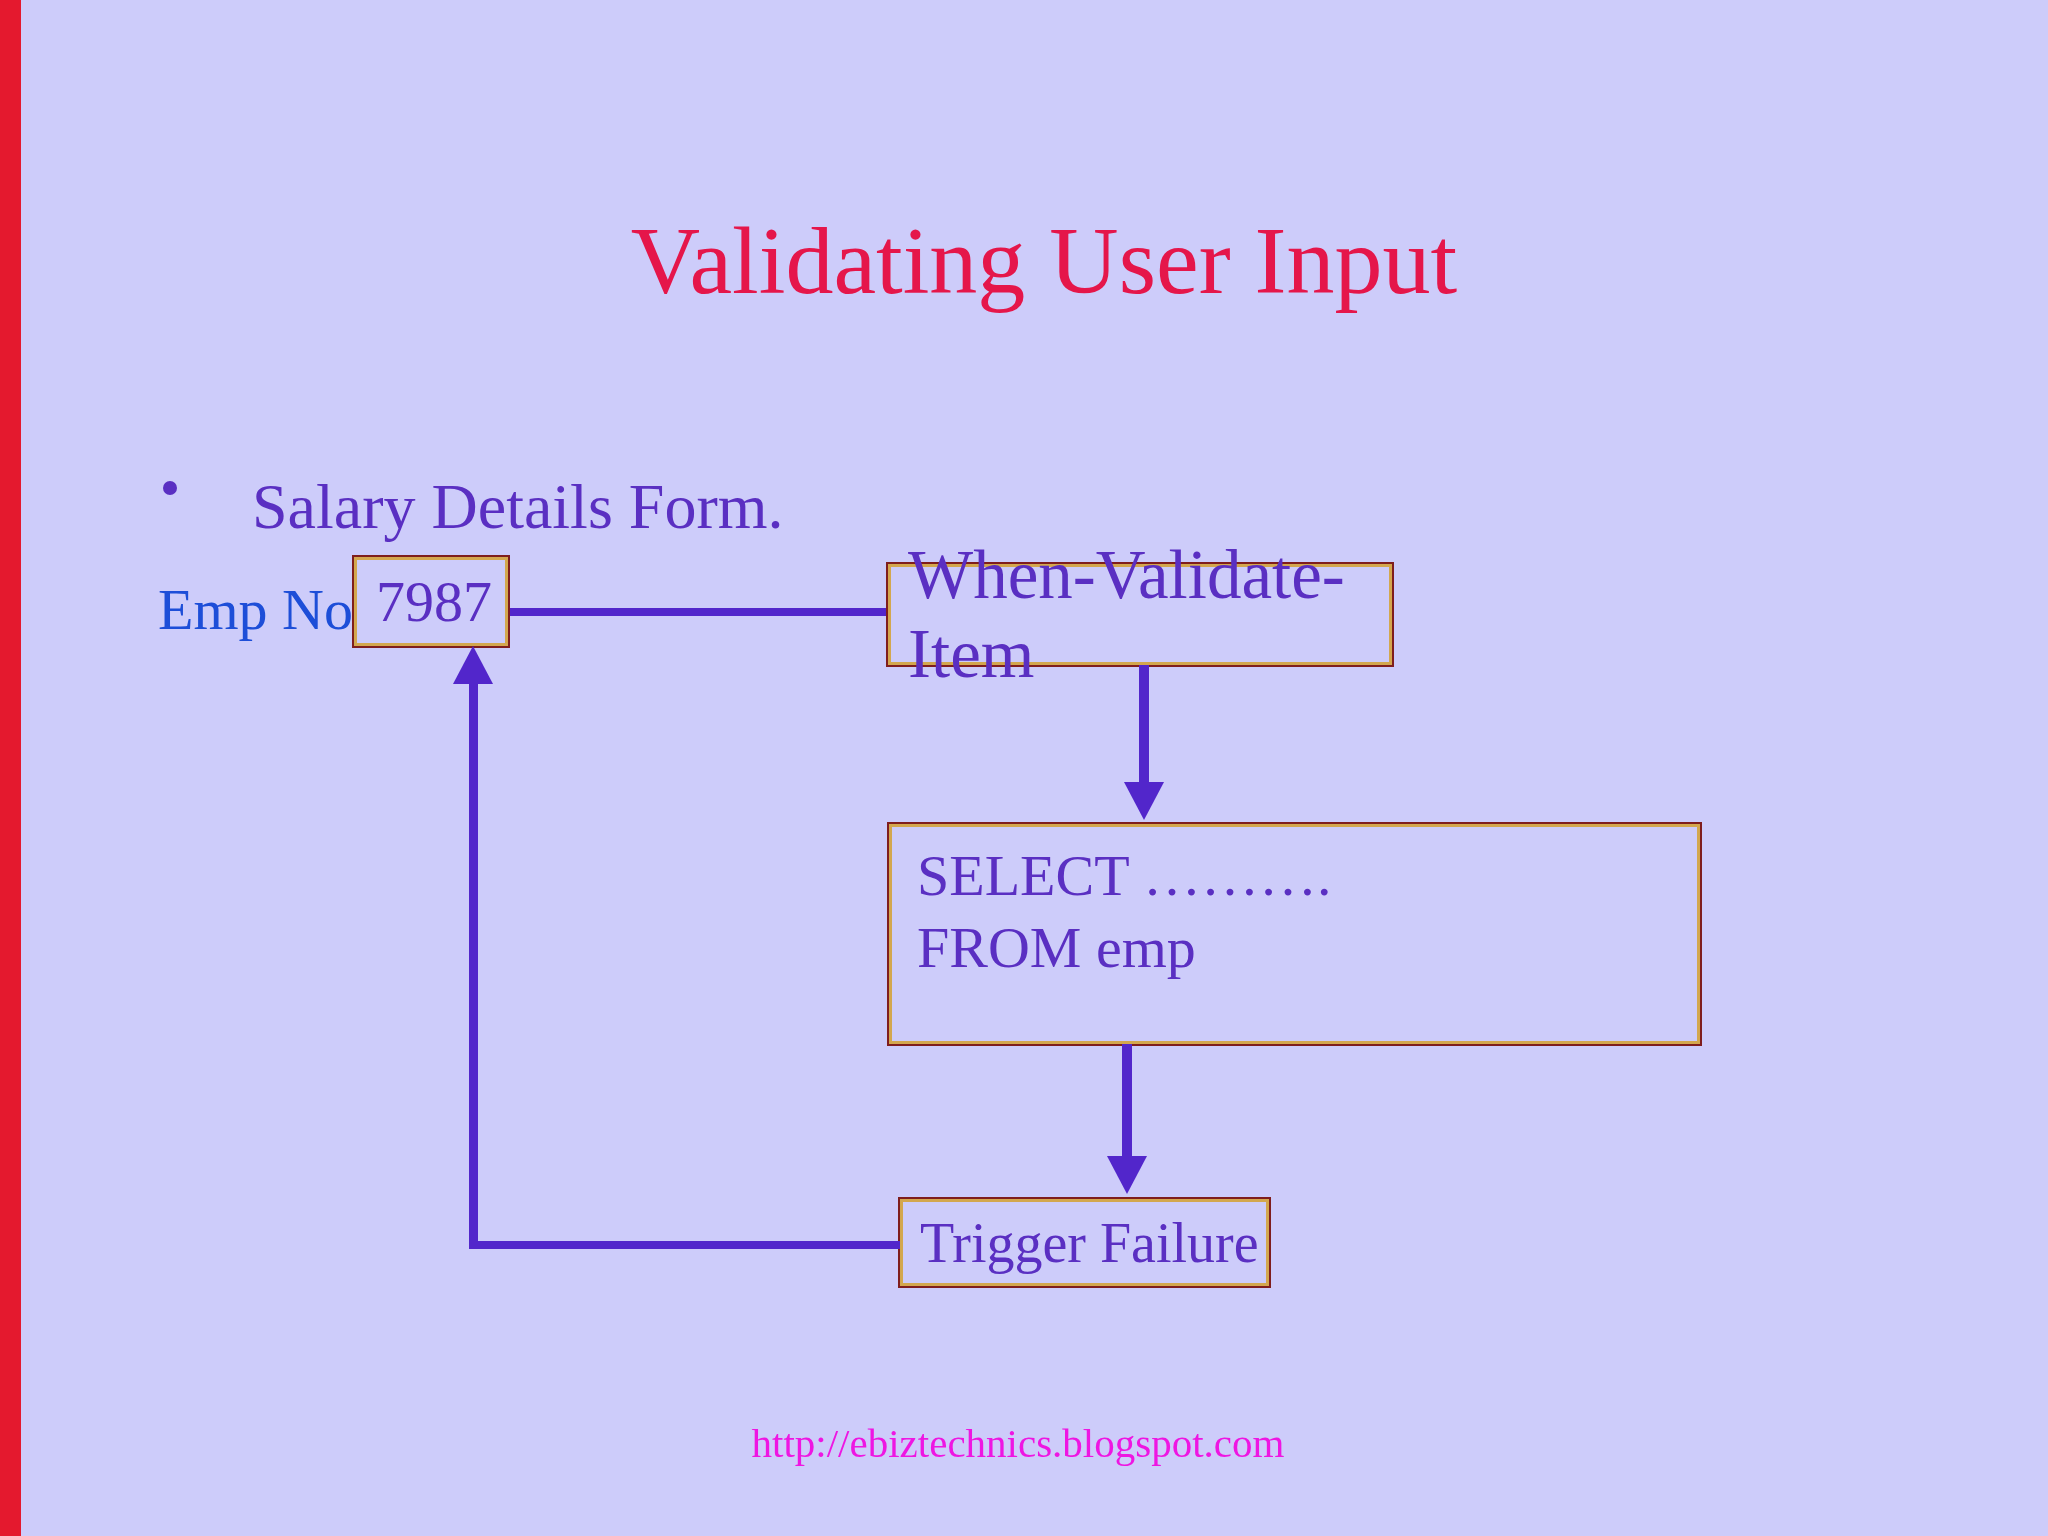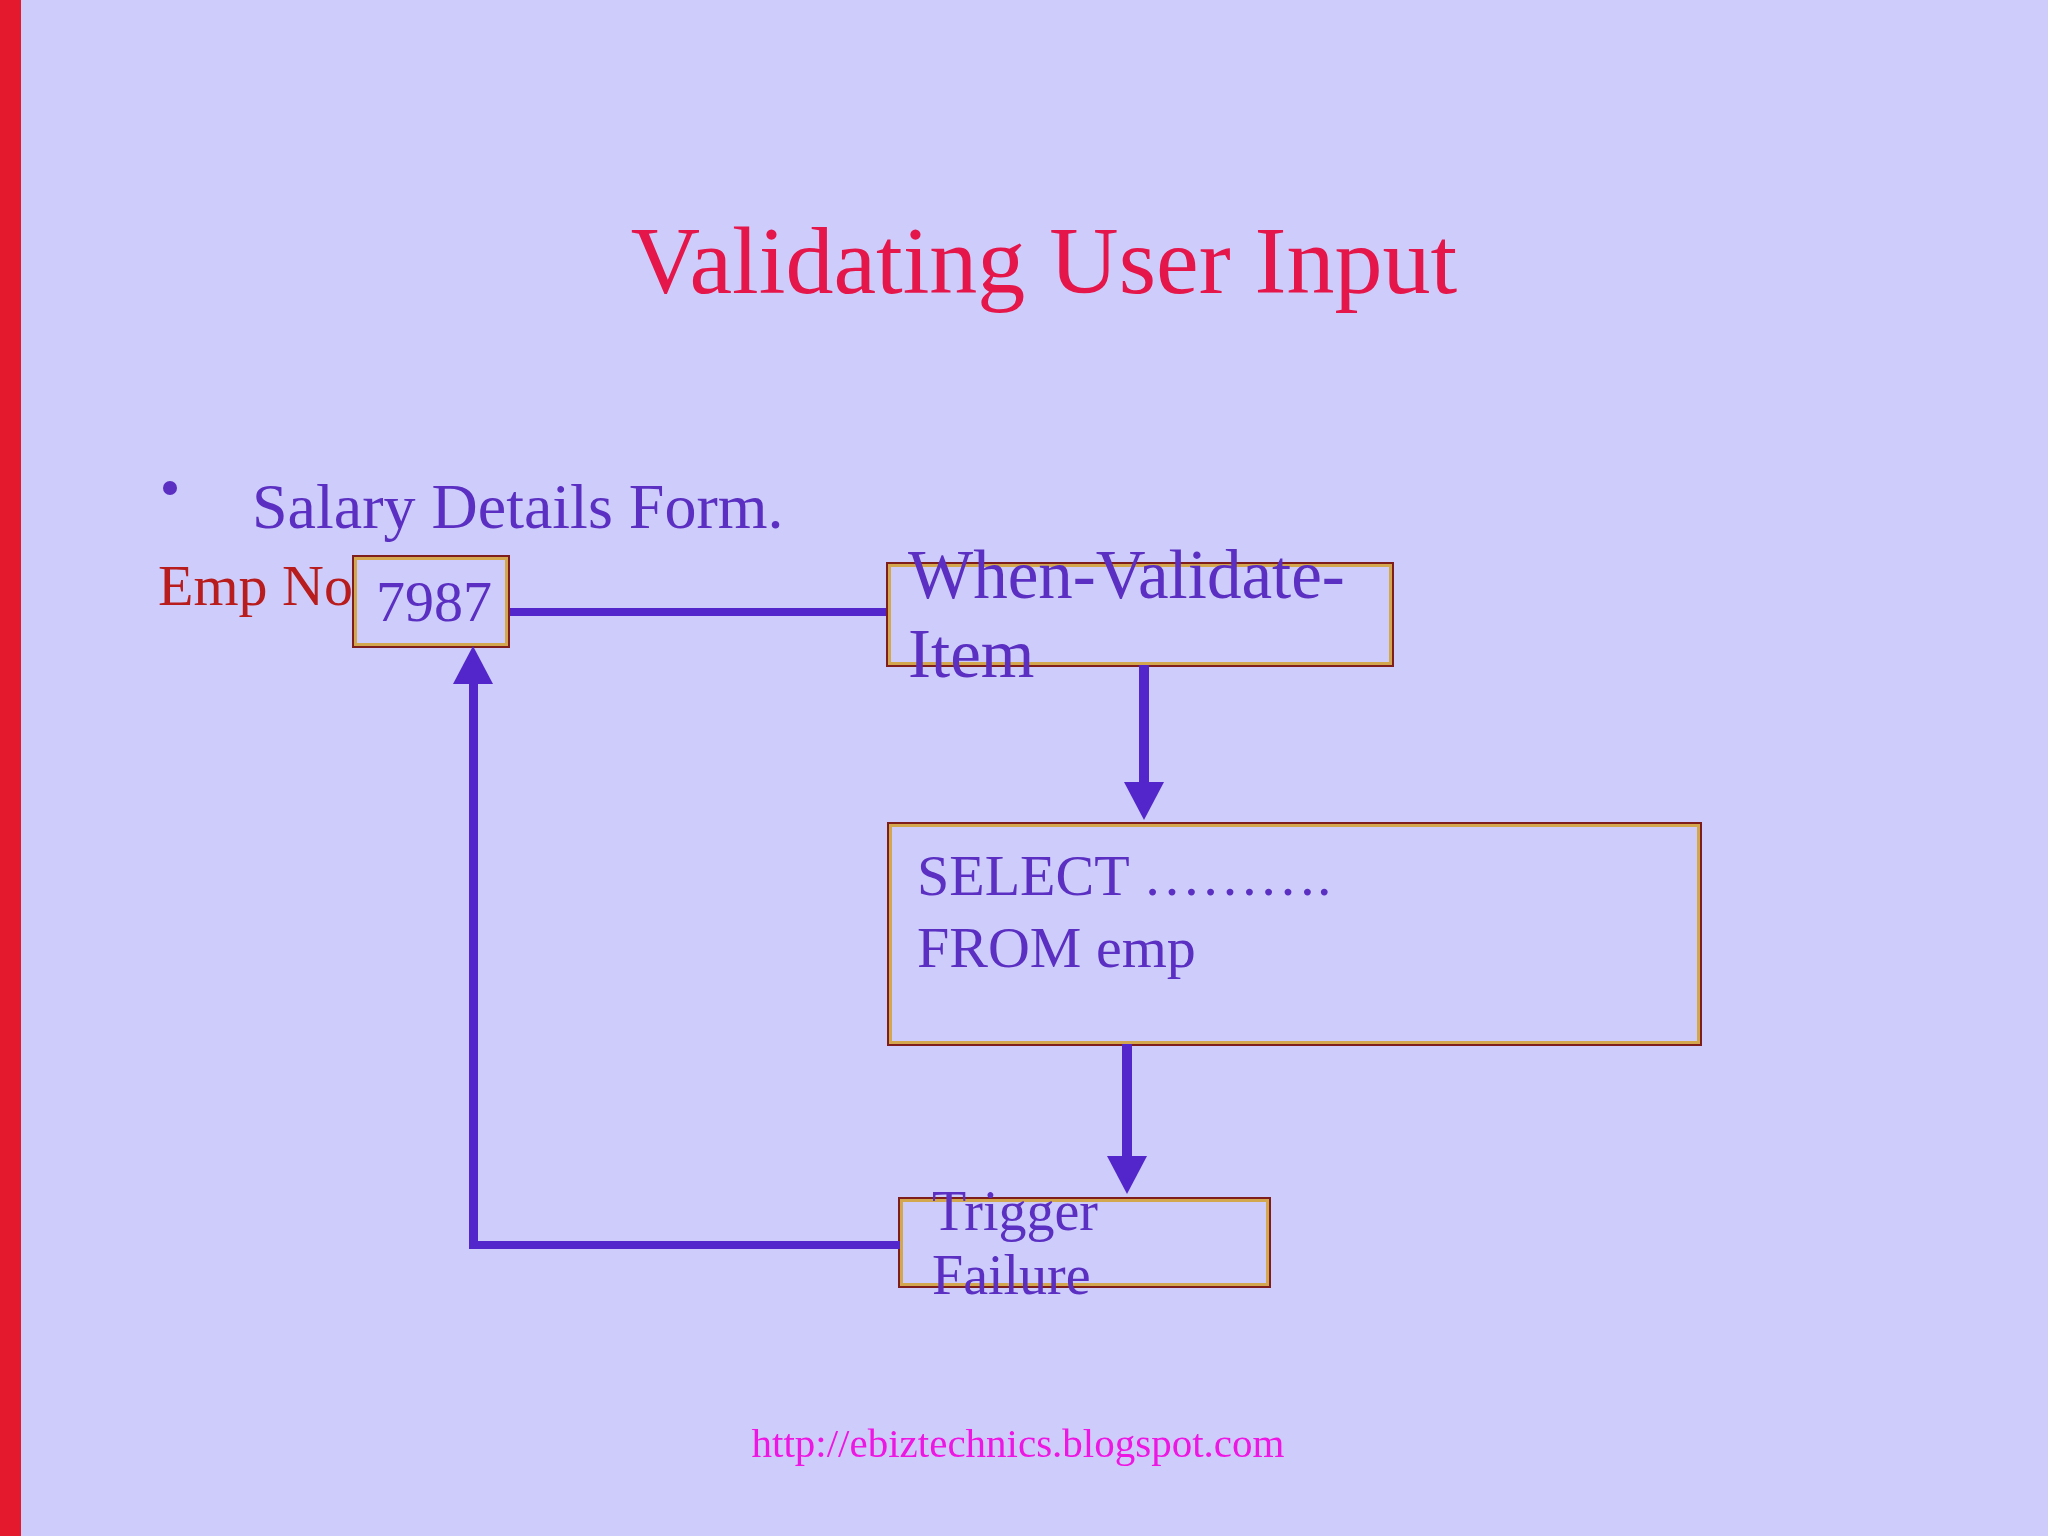--- a/index.html
+++ b/index.html
@@ -7,29 +7,29 @@
     position:relative;width:2048px;height:1536px;background:#cdccfa;
     font-family:"Liberation Serif","DejaVu Serif",serif;overflow:hidden;
   }
   .stripe{position:absolute;left:0;top:0;width:21px;height:1536px;background:#e4192e;}
   .title{
     position:absolute;left:0;top:208px;width:2048px;margin:0;text-align:center;
     transform:translateX(20px);font-size:96px;font-weight:normal;color:#e5164a;line-height:1.1;
   }
   .bullet-dot{position:absolute;left:163px;top:481px;width:14px;height:14px;border-radius:50%;background:#5a2fc2;}
   .bullet-text{position:absolute;left:252px;top:470px;font-size:64px;color:#5a2fc2;text-align:center;}
-  .emp-label{position:absolute;left:158px;top:552px;font-size:58px;color:#b91c1c;}
+  .emp-label{position:absolute;left:158px;top:576px;font-size:58px;color:#1d4ed8;}
   .obox{
     position:absolute;border:2px solid #7f1d1d;box-shadow:inset 0 0 0 3px #d3a74e;
     background:transparent;color:#5a2fc2;display:flex;align-items:center;box-sizing:border-box;
   }
   .emp-box{left:352px;top:555px;width:158px;height:93px;font-size:58px;padding-left:22px;}
   .wvi-box{left:886px;top:562px;width:508px;height:105px;font-size:69px;padding-left:20px;}
   .sql-box{left:875px;top:822px;width:815px;height:224px;font-size:58px;display:block;padding:16px 0 0 28px;line-height:72px;margin-left:12px;}
-  .tf-box{left:898px;top:1197px;width:373px;height:91px;font-size:56px;padding-left:32px;}
+  .tf-box{left:898px;top:1197px;width:373px;height:91px;font-size:56px;padding-left:20px;}
   .line{position:absolute;background:#5226cb;}
   .ln-empno{left:510px;top:608px;width:378px;height:8px;}
   .ln-a1{left:1139px;top:665px;width:10px;height:122px;}
   .ln-a2{left:1122px;top:1044px;width:10px;height:118px;}
   .ln-fb-v{left:469px;top:680px;width:9px;height:569px;}
   .ln-fb-h{left:469px;top:1241px;width:431px;height:8px;}
   .head{position:absolute;width:0;height:0;}
   .head-down{border-left:20px solid transparent;border-right:20px solid transparent;border-top:38px solid #5226cb;}
   .head-up{border-left:20px solid transparent;border-right:20px solid transparent;border-bottom:38px solid #5226cb;}
   .hd-a1{left:1124px;top:782px;}

